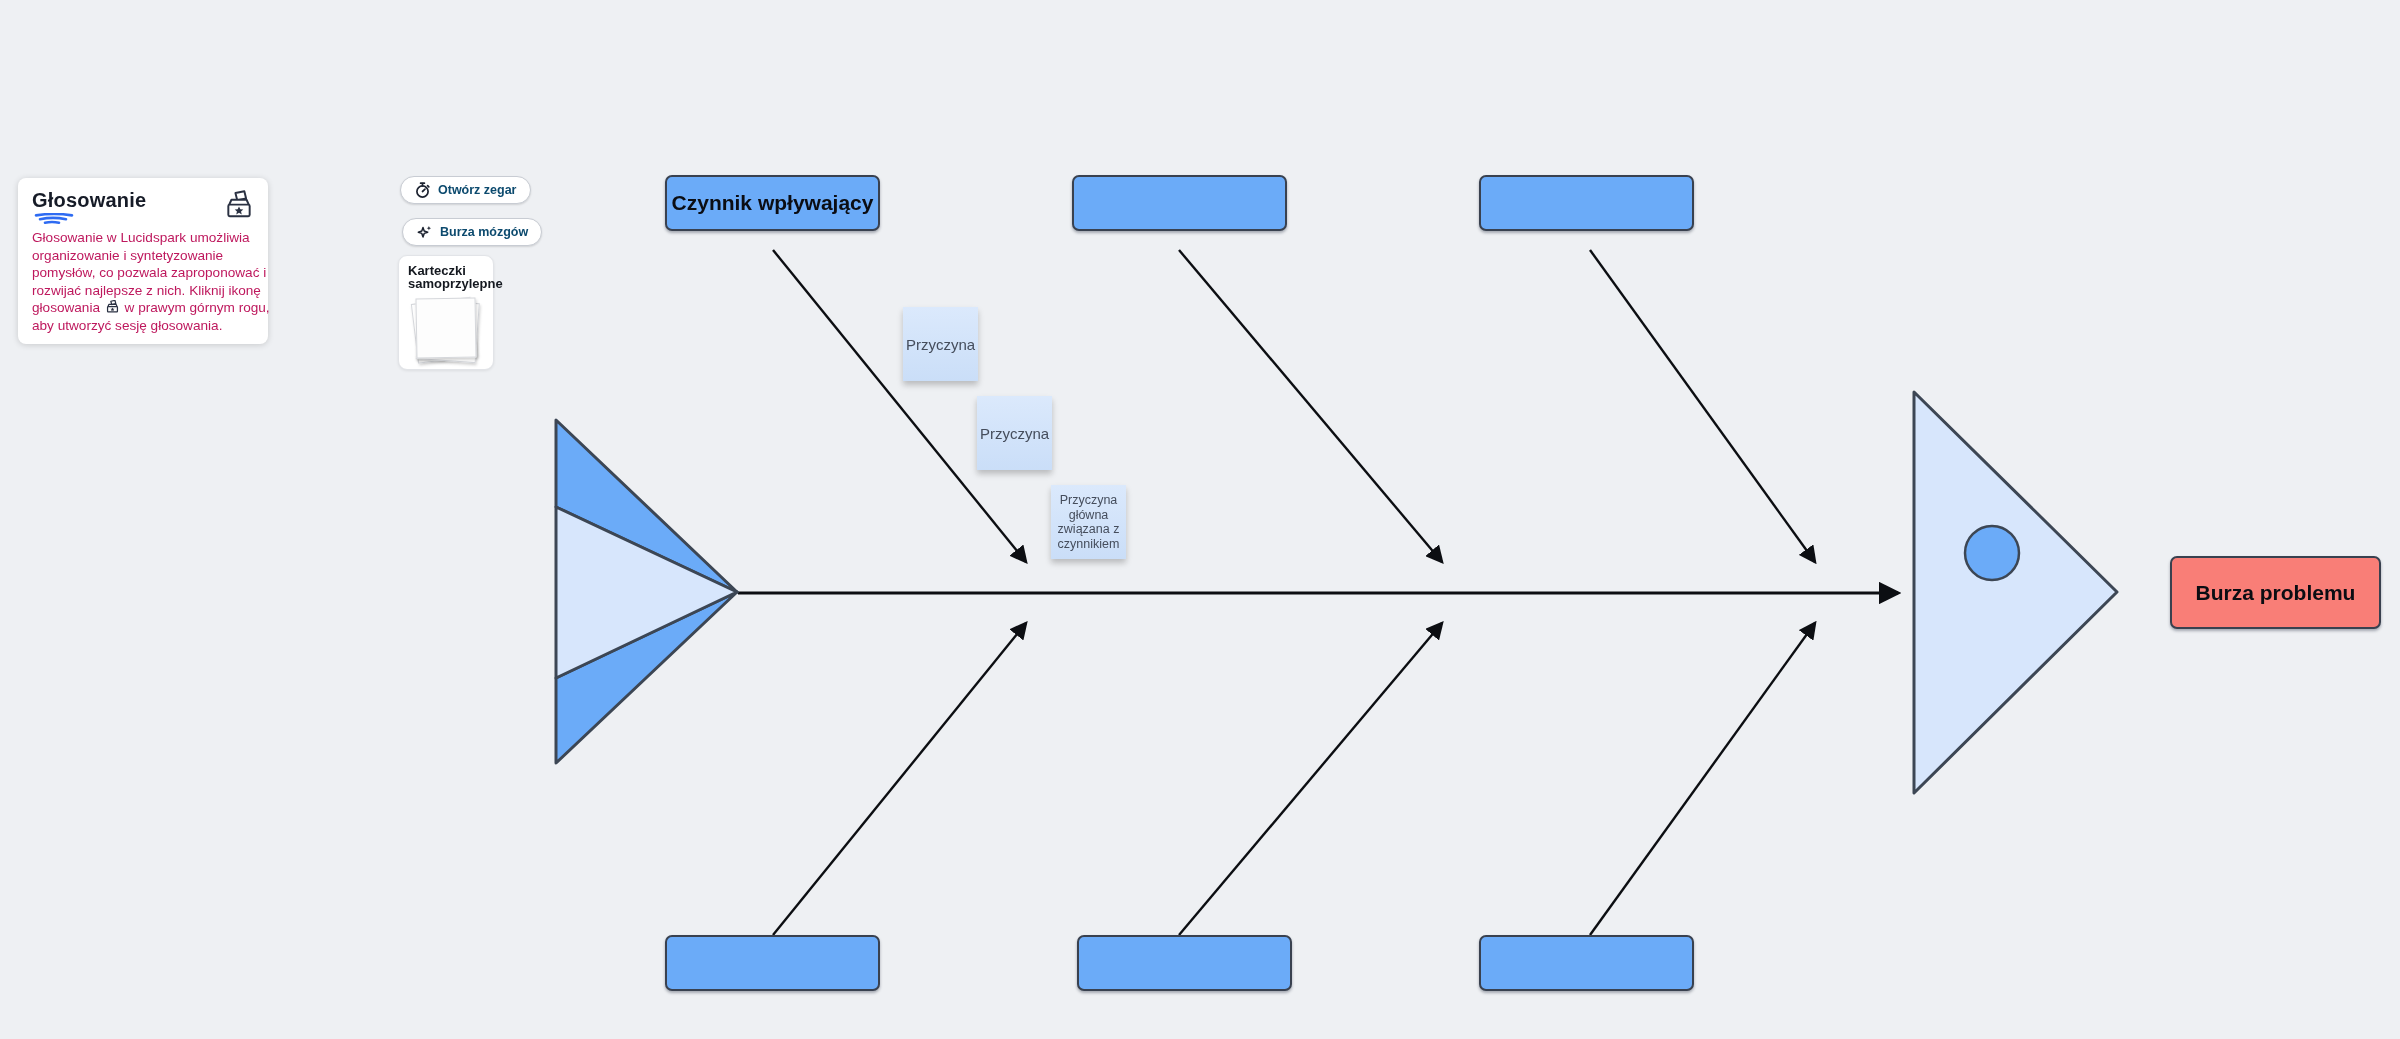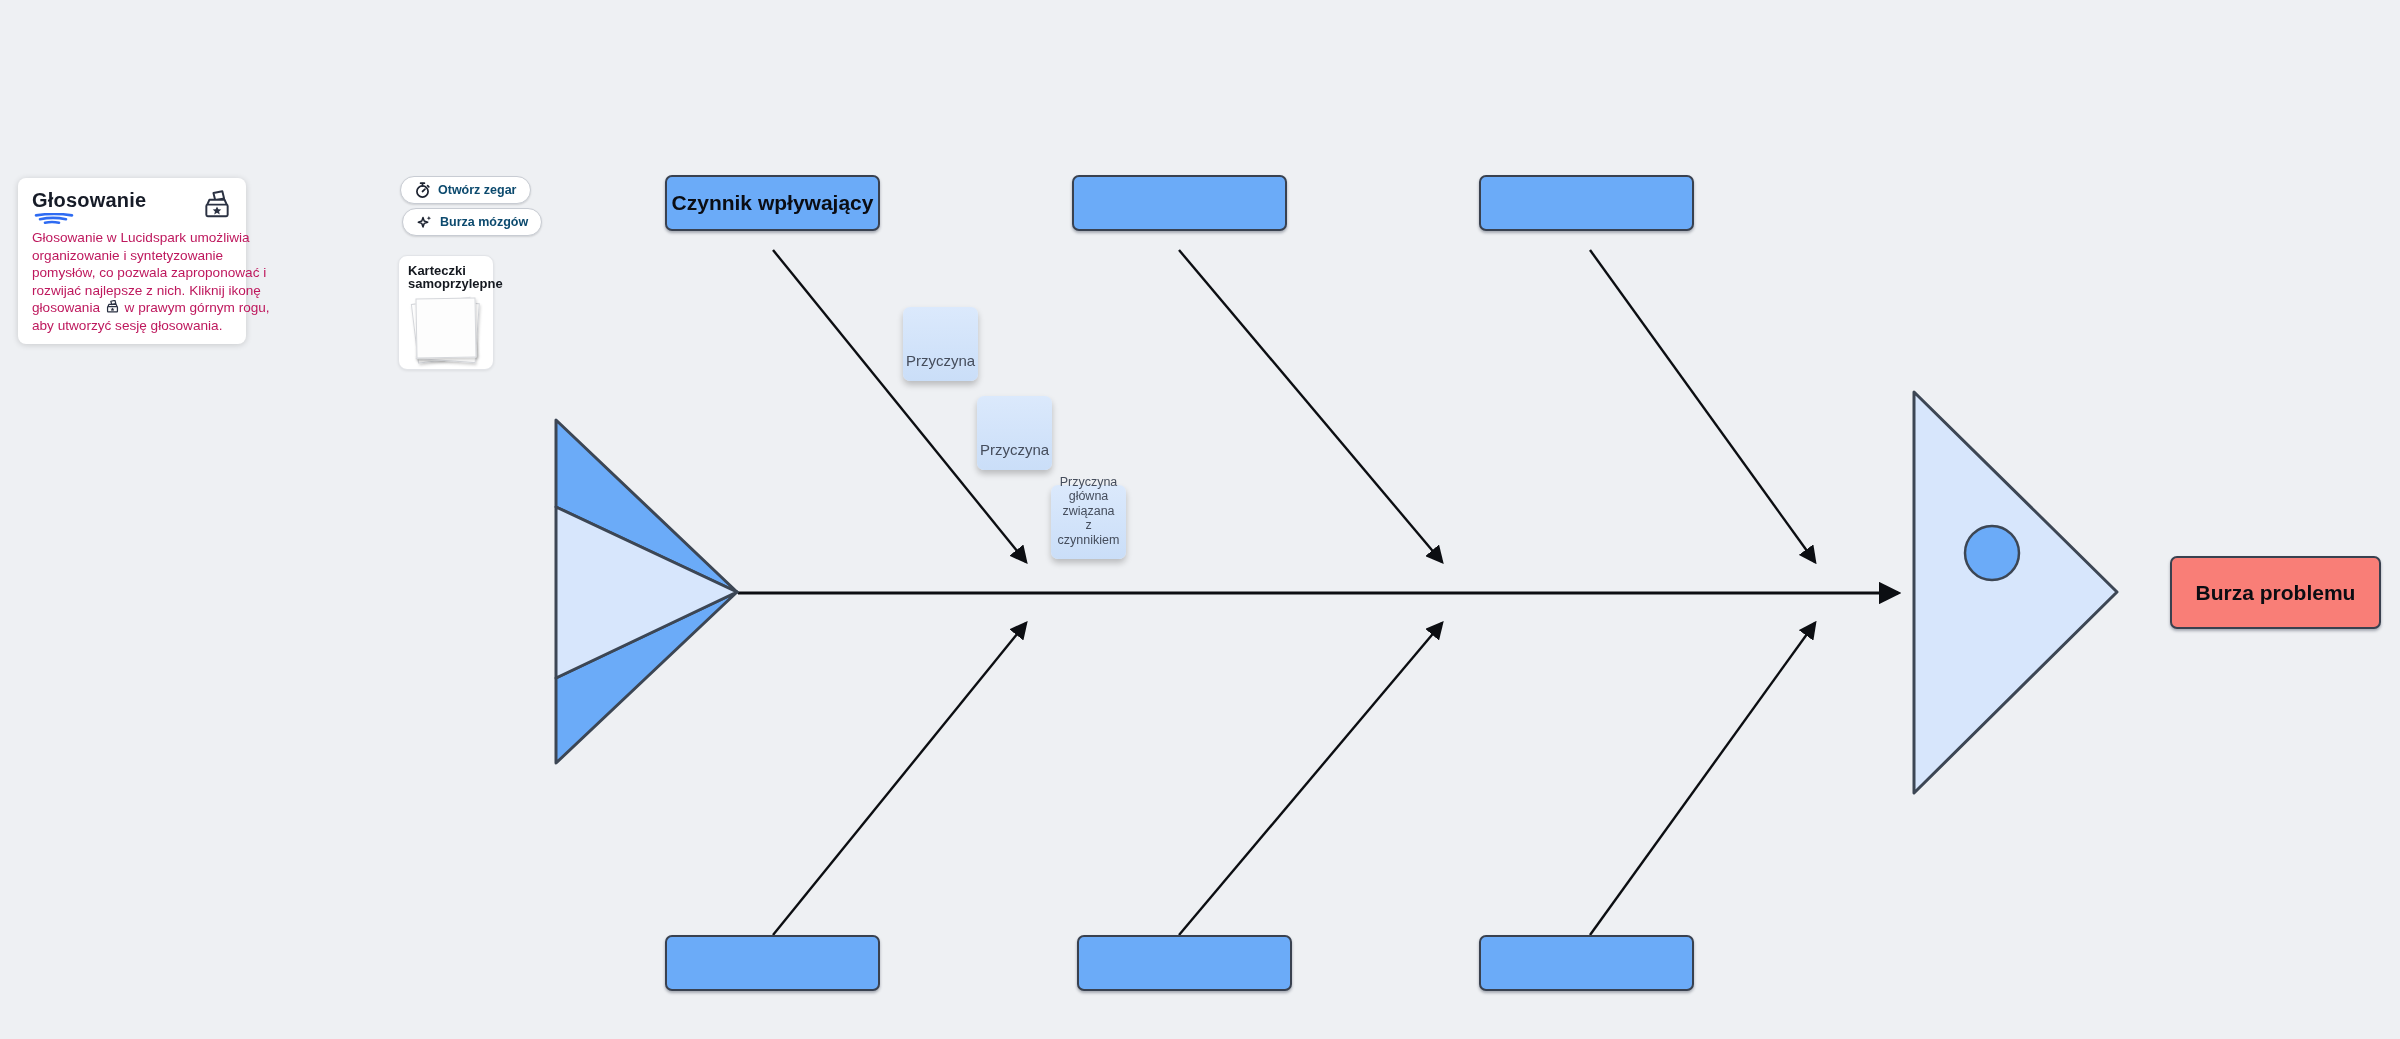--- a/index.html
+++ b/index.html
@@ -36,50 +36,49 @@
     box-shadow:0 2px 3px rgba(25,35,55,.35);
     display:flex; align-items:center; justify-content:center;
     font-weight:bold; font-size:21px; color:#0b0d13;
   }
 
   
   .sticky {
     position:absolute; width:75px; height:74px; z-index:2;
     background:linear-gradient(180deg,#dbe9fc 0%,#cadef8 100%);
     box-shadow:0 4px 6px rgba(0,0,0,.22);
-    display:flex; align-items:flex-end; justify-content:center;
+    display:flex; align-items:center; justify-content:center;
     color:#454d5c; font-size:15px; text-align:center; line-height:17px;
-    padding:12px;
-    border-radius:7px;
+    padding:0;
   }
   .sticky.small-text { font-size:12.5px; line-height:14.5px; }
 
   
   .voting-card {
-    position:absolute; left:18px; top:178px; width:228px; min-height:146px; z-index:3;
+    position:absolute; left:18px; top:178px; width:250px; min-height:146px; z-index:3;
     background:#ffffff; border-radius:8px;
     box-shadow:0 1px 6px rgba(0,0,0,.16);
     padding:11px 8px 10px 14px;
   }
   .voting-card h1 { font-size:20px; font-weight:bold; color:#161b27; letter-spacing:.2px; }
   .card-squiggle { display:block; margin:1px 0 4px 2px; }
   .voting-card p { font-size:13.6px; line-height:17.5px; color:#be185d; width:250px; }
   .corner-icon { position:absolute; right:13px; top:12px; }
   .inline-icon { display:inline-block; vertical-align:-2px; margin:0 1px; }
 
   
   .pill-button {
     position:absolute; z-index:3; height:28px;
     display:flex; align-items:center; gap:7px; padding:0 13px;
     background:#ffffff; border:1px solid #c8ccd3; border-radius:15px;
     box-shadow:0 1px 2px rgba(0,0,0,.13);
     font-size:12.5px; font-weight:bold; color:#0c4a6e; cursor:pointer;
   }
   #timer-btn { left:400px; top:176px; }
-  #brainstorm-btn { left:402px; top:208px; }
+  #brainstorm-btn { left:402px; top:218px; }
 
   
   .panel {
     position:absolute; z-index:3; background:#ffffff;
     border:1px solid #e2e4e8; border-radius:9px;
     box-shadow:0 1px 3px rgba(0,0,0,.08);
   }
   #sticky-pad-panel { left:398px; top:255px; width:96px; height:115px; padding:8px 9px; }
   #sticky-pad-panel .panel-title { font-size:13px; line-height:13px; font-weight:bold; color:#14181f; }
   .pad { position:relative; width:60px; height:60px; margin:8px auto 0; }

